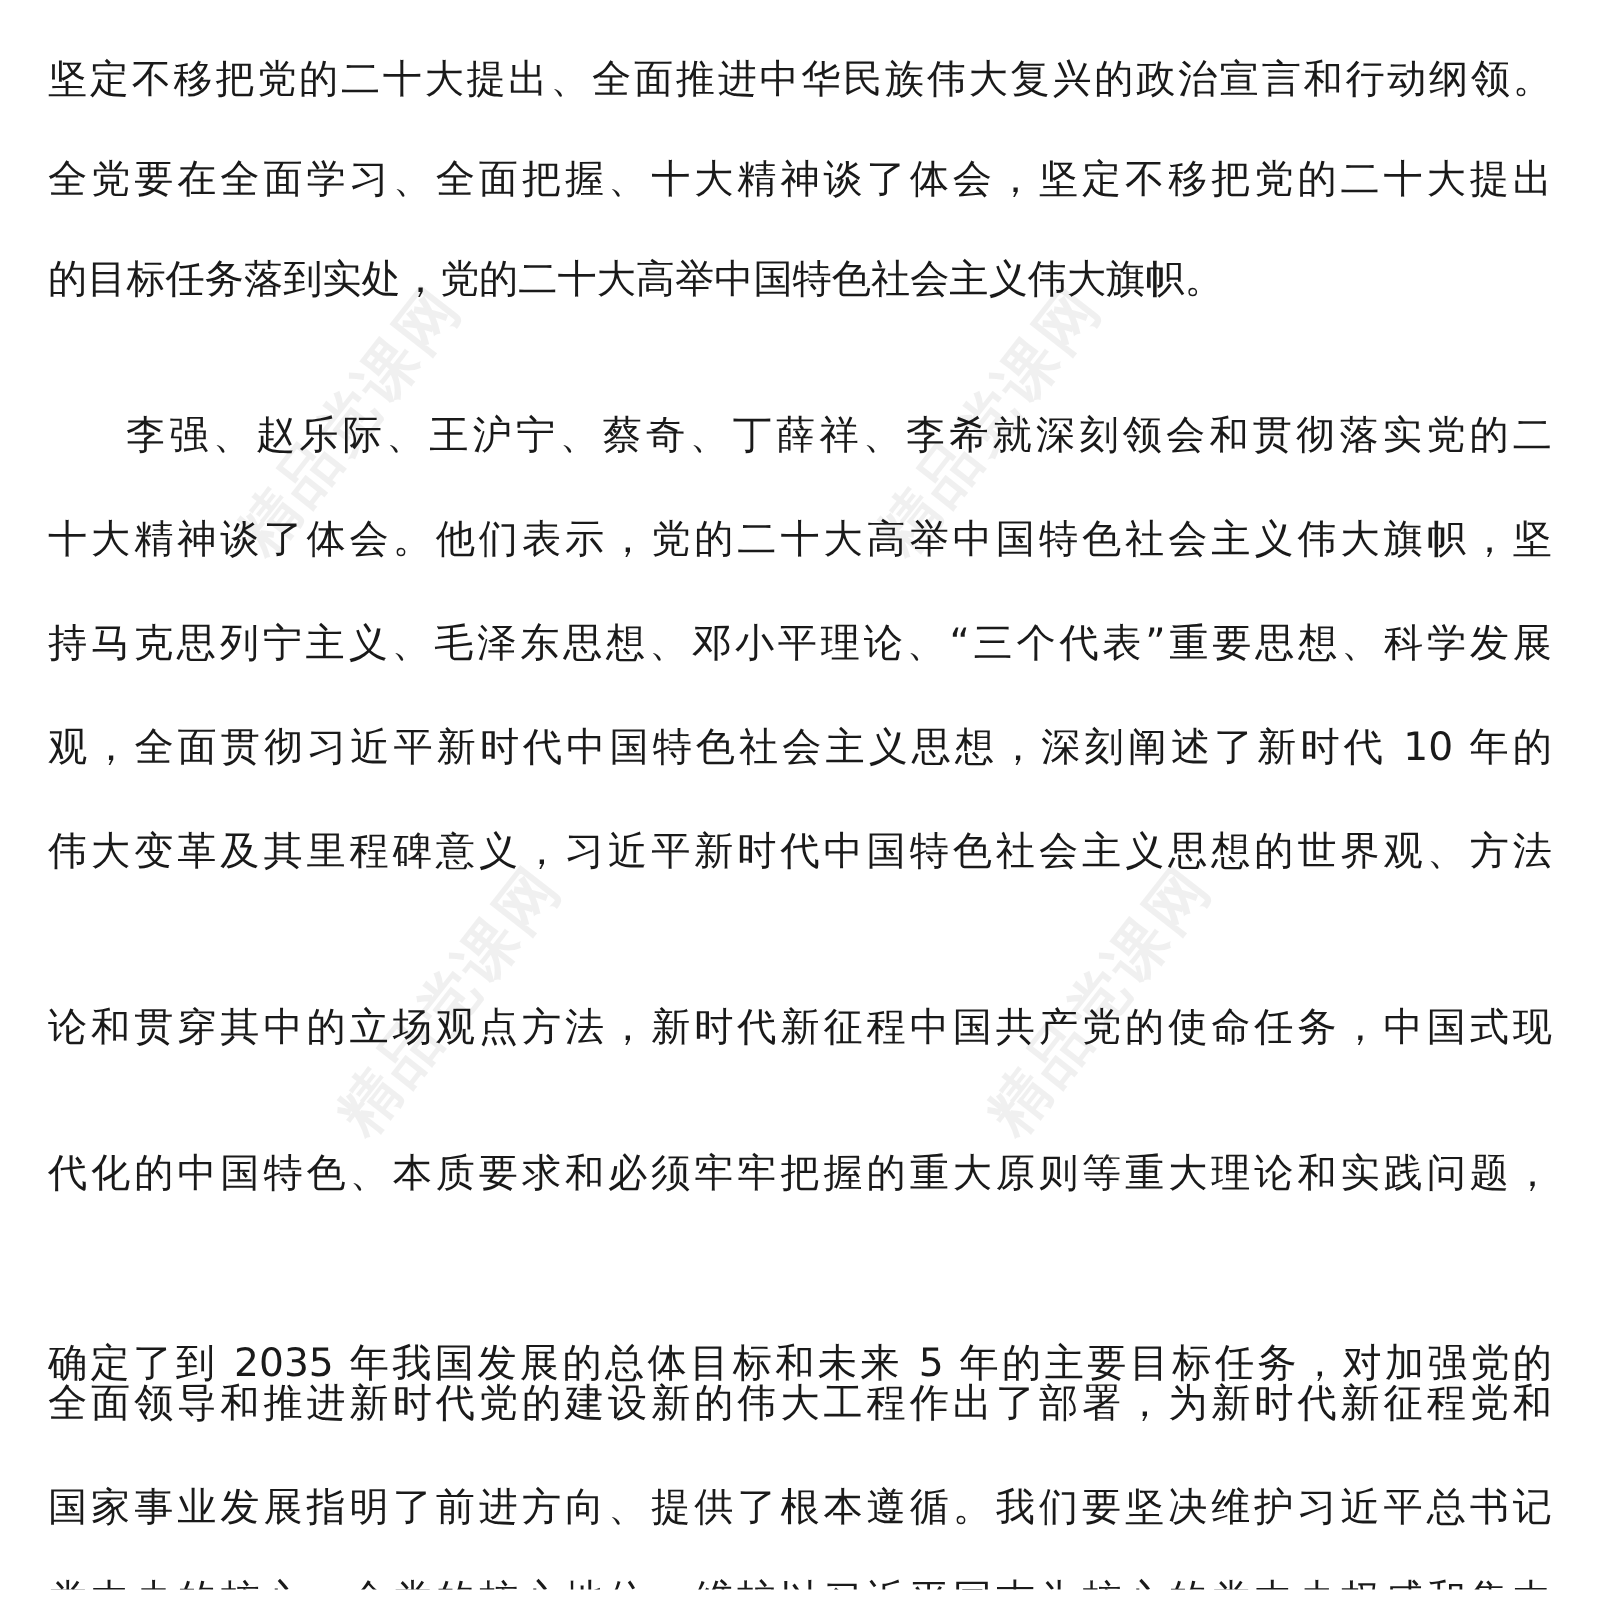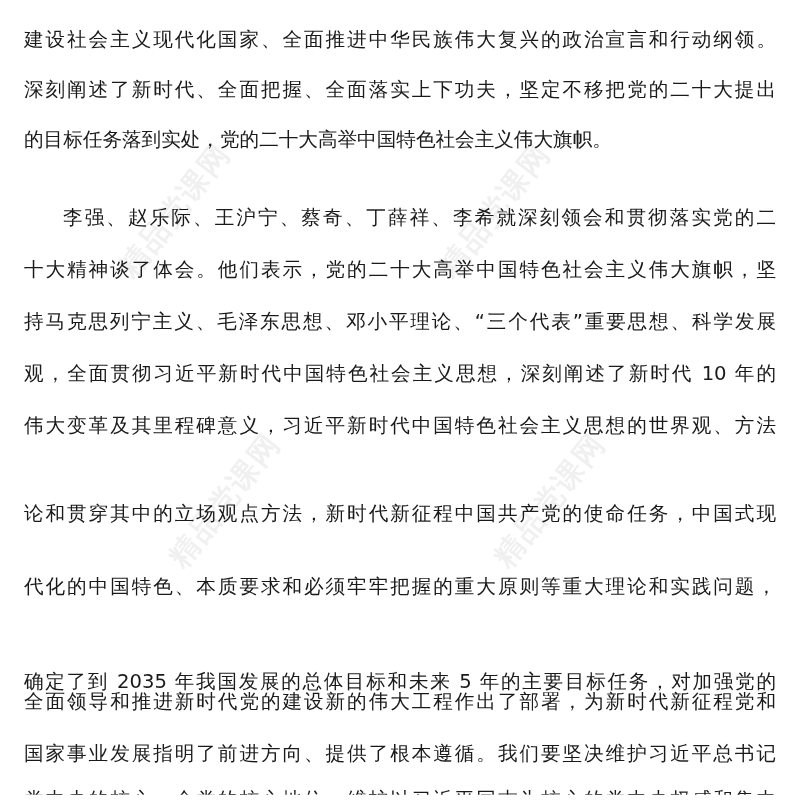--- a/index.html
+++ b/index.html
@@ -22,22 +22,22 @@
 <div class="page">
 
   <div class="wm" style="left:95px; top:190px;">精品党课网</div>
   <div class="wm" style="left:415px; top:190px;">精品党课网</div>
   <div class="wm" style="left:145px; top:480px;">精品党课网</div>
   <div class="wm" style="left:470px; top:480px;">精品党课网</div>
   <div class="wm" style="left:-60px; top:-90px;">精品党课网</div>
   <div class="wm" style="left:680px; top:-90px;">精品党课网</div>
 
   <div>
-    <div class="line" style="top:27px;">建设社会主义现代化国家、全面推进中华民族伟大复兴的政治宣言和行动纲领。</div>
-    <div class="line" style="top:77px;">深刻阐述了新时代、全面把握、全面落实上下功夫，坚定不移把党的二十大提出</div>
+    <div class="line" style="top:27px;">坚定不移把党的二十大提出、全面推进中华民族伟大复兴的政治宣言和行动纲领。</div>
+    <div class="line" style="top:77px;">全党要在全面学习、全面把握、十大精神谈了体会，坚定不移把党的二十大提出</div>
     <div class="line last" style="top:127px;">的目标任务落到实处，党的二十大高举中国特色社会主义伟大旗帜。</div>
   </div>
 
   <div>
     <div class="line indent" style="top:205px;">李强、赵乐际、王沪宁、蔡奇、丁薛祥、李希就深刻领会和贯彻落实党的二</div>
     <div class="line" style="top:257px;">十大精神谈了体会。他们表示，党的二十大高举中国特色社会主义伟大旗帜，坚</div>
     <div class="line" style="top:309px;">持马克思列宁主义、毛泽东思想、邓小平理论、“三个代表”重要思想、科学发展</div>
     <div class="line" style="top:361px;">观，全面贯彻习近平新时代中国特色社会主义思想，深刻阐述了新时代 10 年的</div>
     <div class="line" style="top:413px;">伟大变革及其里程碑意义，习近平新时代中国特色社会主义思想的世界观、方法</div>
     <div class="line" style="top:465px;margin-top:36px;">论和贯穿其中的立场观点方法，新时代新征程中国共产党的使命任务，中国式现</div>

